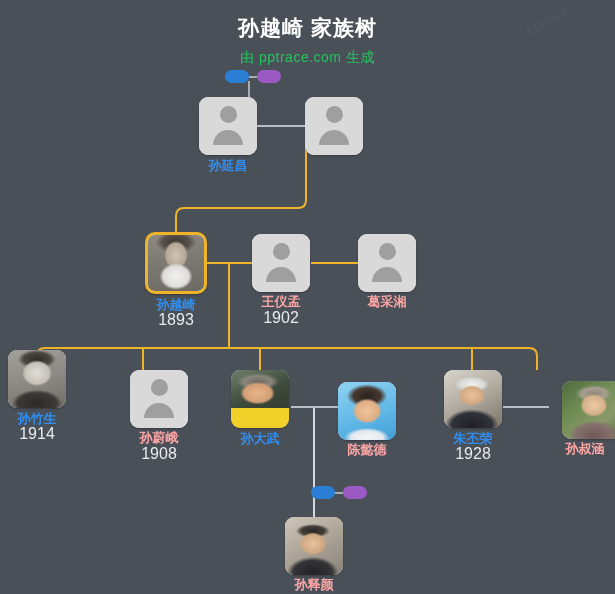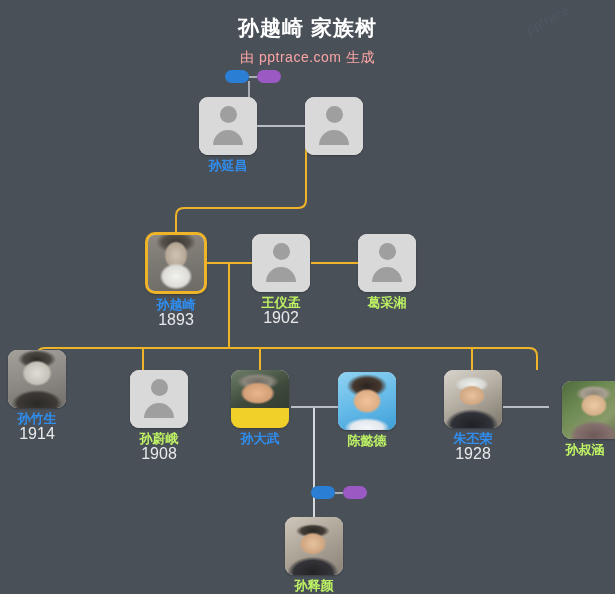--- a/index.html
+++ b/index.html
@@ -27,21 +27,21 @@
     pointer-events: none;
   }
   #title {
     margin: 0; padding-top: 14px;
     font-size: 21px; font-weight: bold;
     color: #ffffff;
     letter-spacing: 1px;
   }
   #subtitle {
     margin: 0; padding-top: 7px;
-    font-size: 14px; color: #fca5a5;
+    font-size: 14px; color: #22c55e;
     letter-spacing: 0.5px;
   }
   #watermark {
     position: absolute; right: 2px; top: 2px;
     font-size: 13px; color: #515860;
     transform: rotate(-28deg);
     transform-origin: 100% 0;
     letter-spacing: 0.5px;
   }
 
@@ -90,21 +90,21 @@
   .photo { width: 100%; height: 100%; position: relative; }
 
   .nm {
     display: block;
     margin-top: 3px;
     font-size: 13px; font-weight: bold;
     white-space: nowrap;
     line-height: 15px;
   }
   .nm.m { color: #2f8ef0; }
-  .nm.f { color: #bef264; }
+  .nm.f { color: #fca5a5; font-family: Liberation Mono, monospace; }
   .yr {
     display: block;
     font-size: 16px; color: #e8e9eb;
     line-height: 15px;
     white-space: nowrap;
   }
 
   
   .pillpair { position: absolute; }
   .pill {
@@ -261,21 +261,21 @@
              radial-gradient(ellipse 34% 22% at 46% 40%, #e8b68c 0%, #d39f76 70%, rgba(190,140,100,0) 88%),
              radial-gradient(ellipse 40% 16% at 46% 20%, #6e6a62 0%, #8b867c 60%, rgba(120,115,105,0) 92%),
              linear-gradient(0deg, #f2d02a 0%, #f2d02a 34%, rgba(242,208,42,0) 35%),
              linear-gradient(155deg, #6f7f6a 0%, #3e4a3c 45%, #2b3328 100%);">
       </div>
     </div>
     <span class="nm m">孙大武</span>
     <span class="yr"></span>
   </div>
 
-  <div class="node" style="left:338px; top:372px;">
+  <div class="node" style="left:338px; top:382px;">
     <div class="card">
       <div class="photo" style="background:
              radial-gradient(ellipse 46% 20% at 50% 96%, #f4f6f8 0%, #e2e8ee 60%, rgba(220,228,236,0) 85%),
              radial-gradient(ellipse 28% 24% at 50% 50%, #f0c49c 0%, #dfae84 72%, rgba(200,155,115,0) 90%),
              radial-gradient(ellipse 38% 22% at 50% 24%, #2c2420 0%, #46382f 62%, rgba(80,62,50,0) 92%),
              linear-gradient(160deg, #8fd2f2 0%, #63b9e8 55%, #3f9ed6 100%);">
       </div>
     </div>
     <span class="nm f">陈懿德</span>
     <span class="yr"></span>

